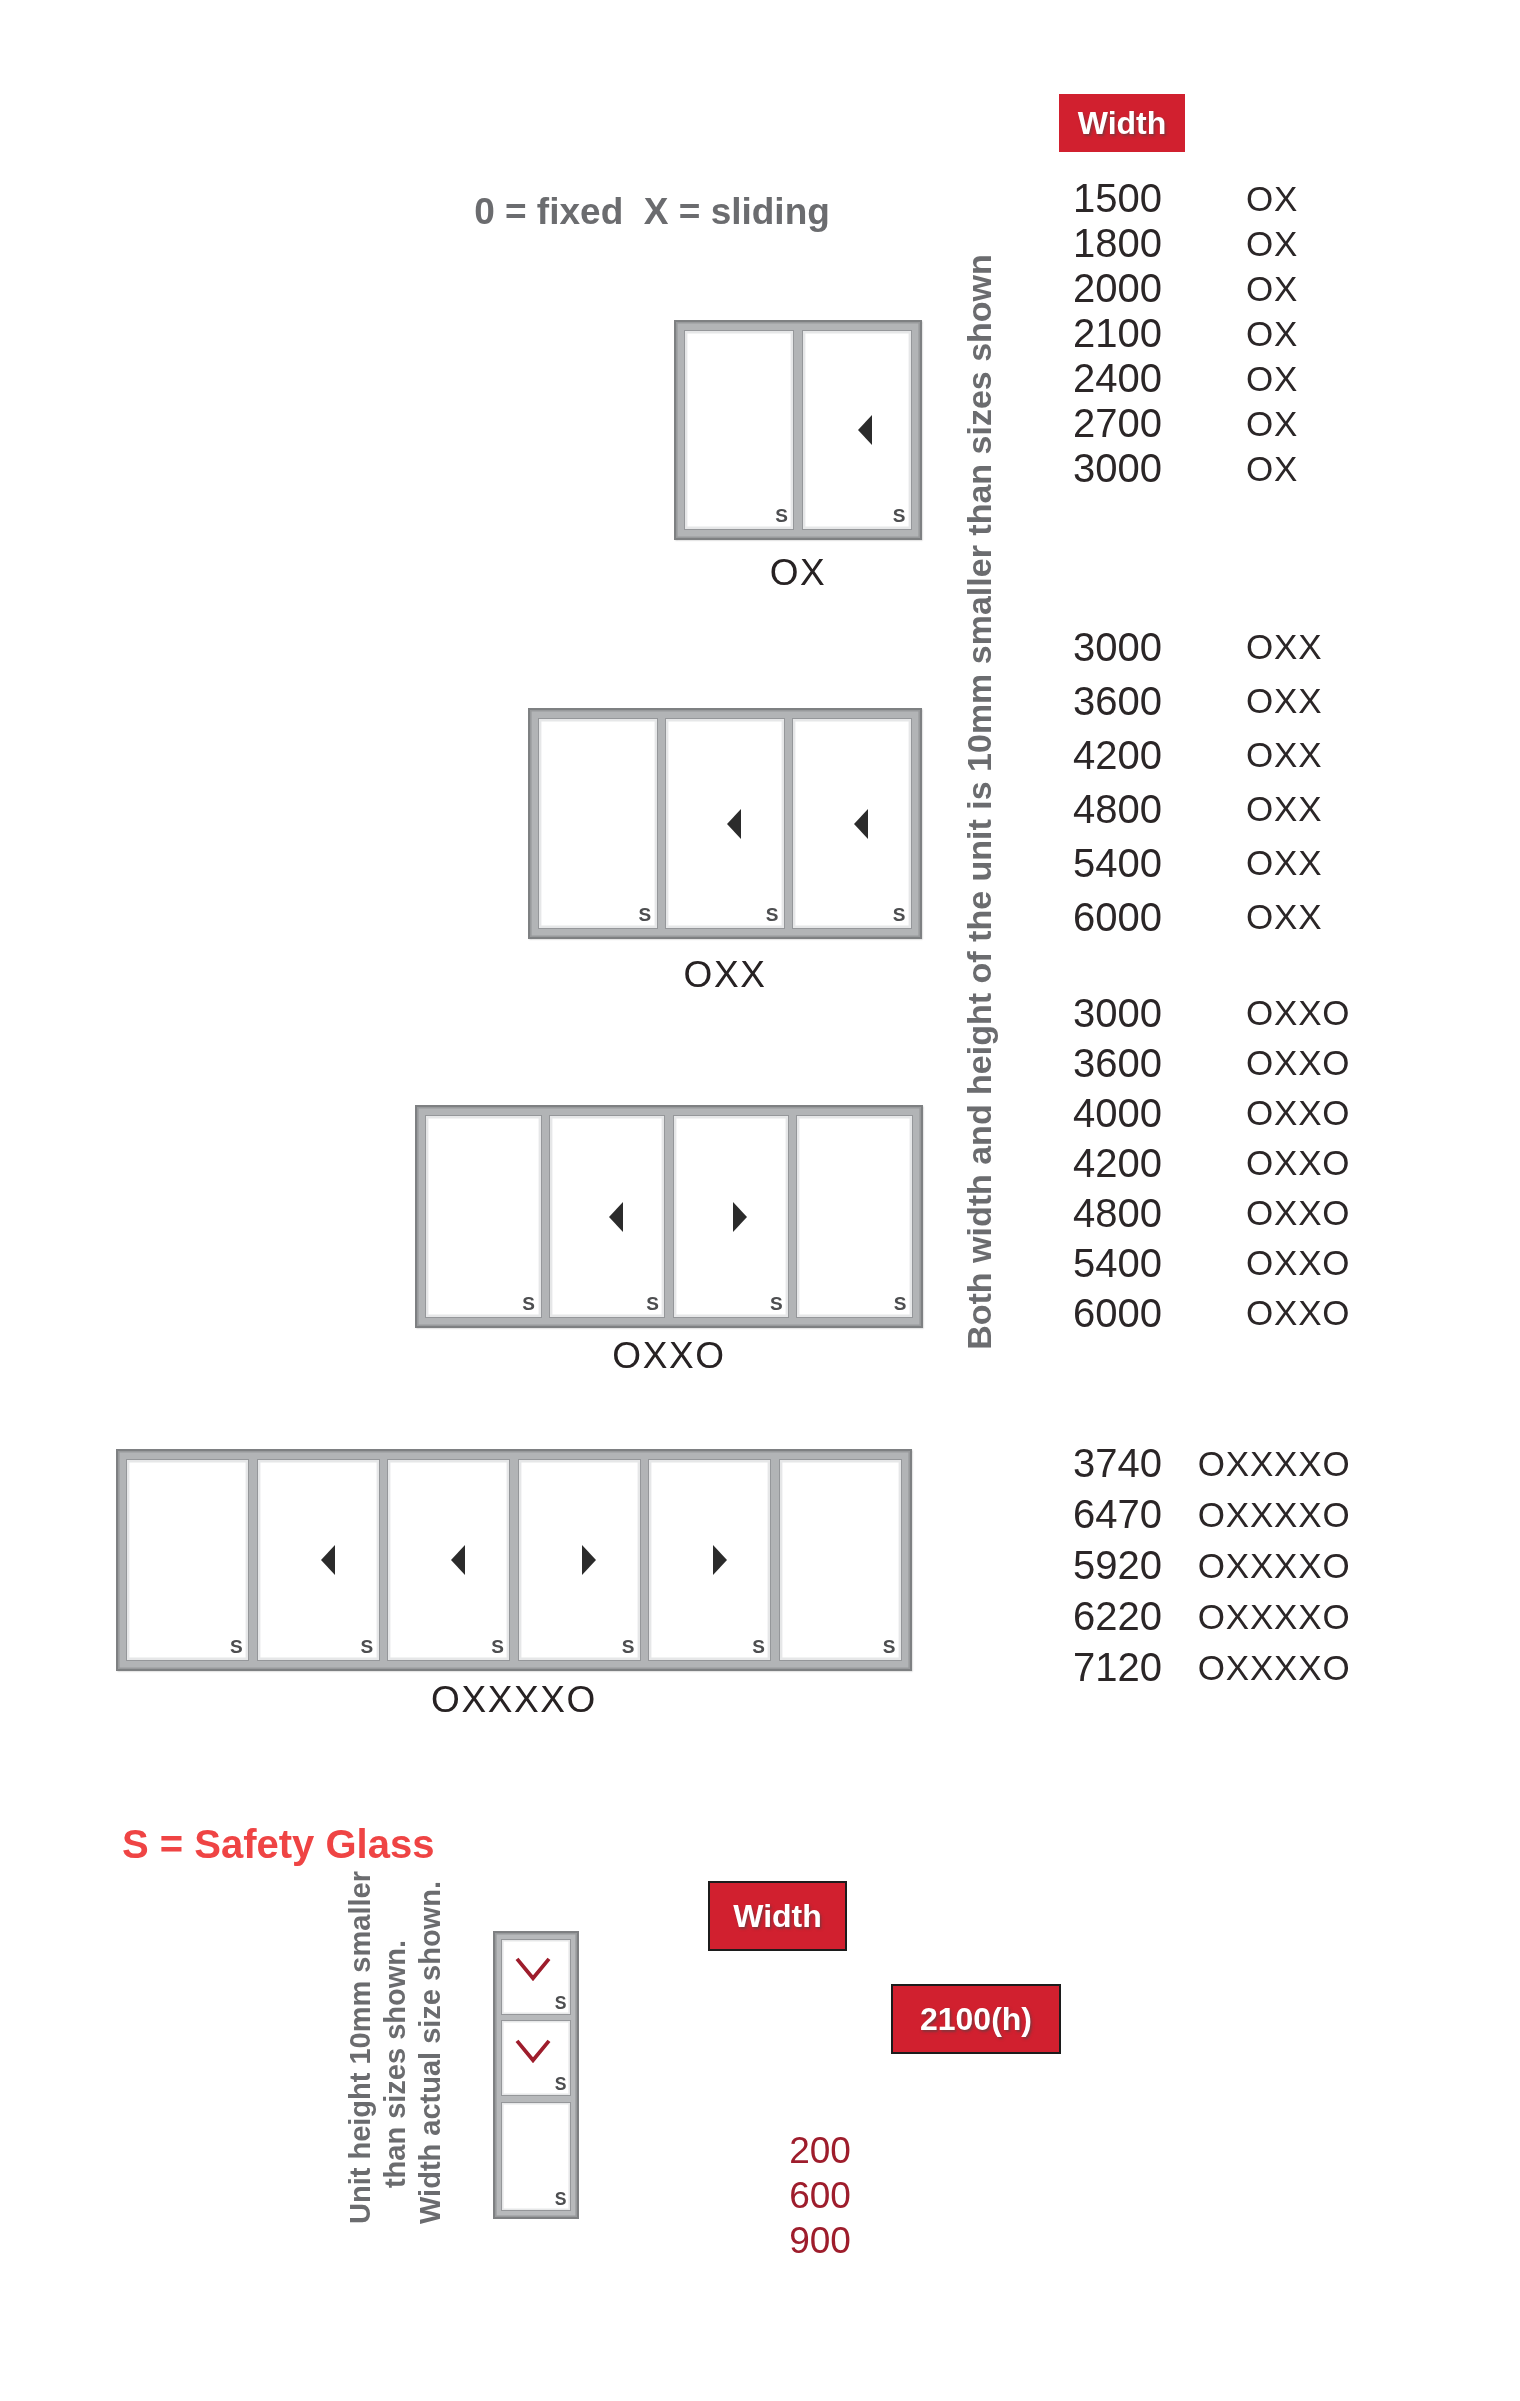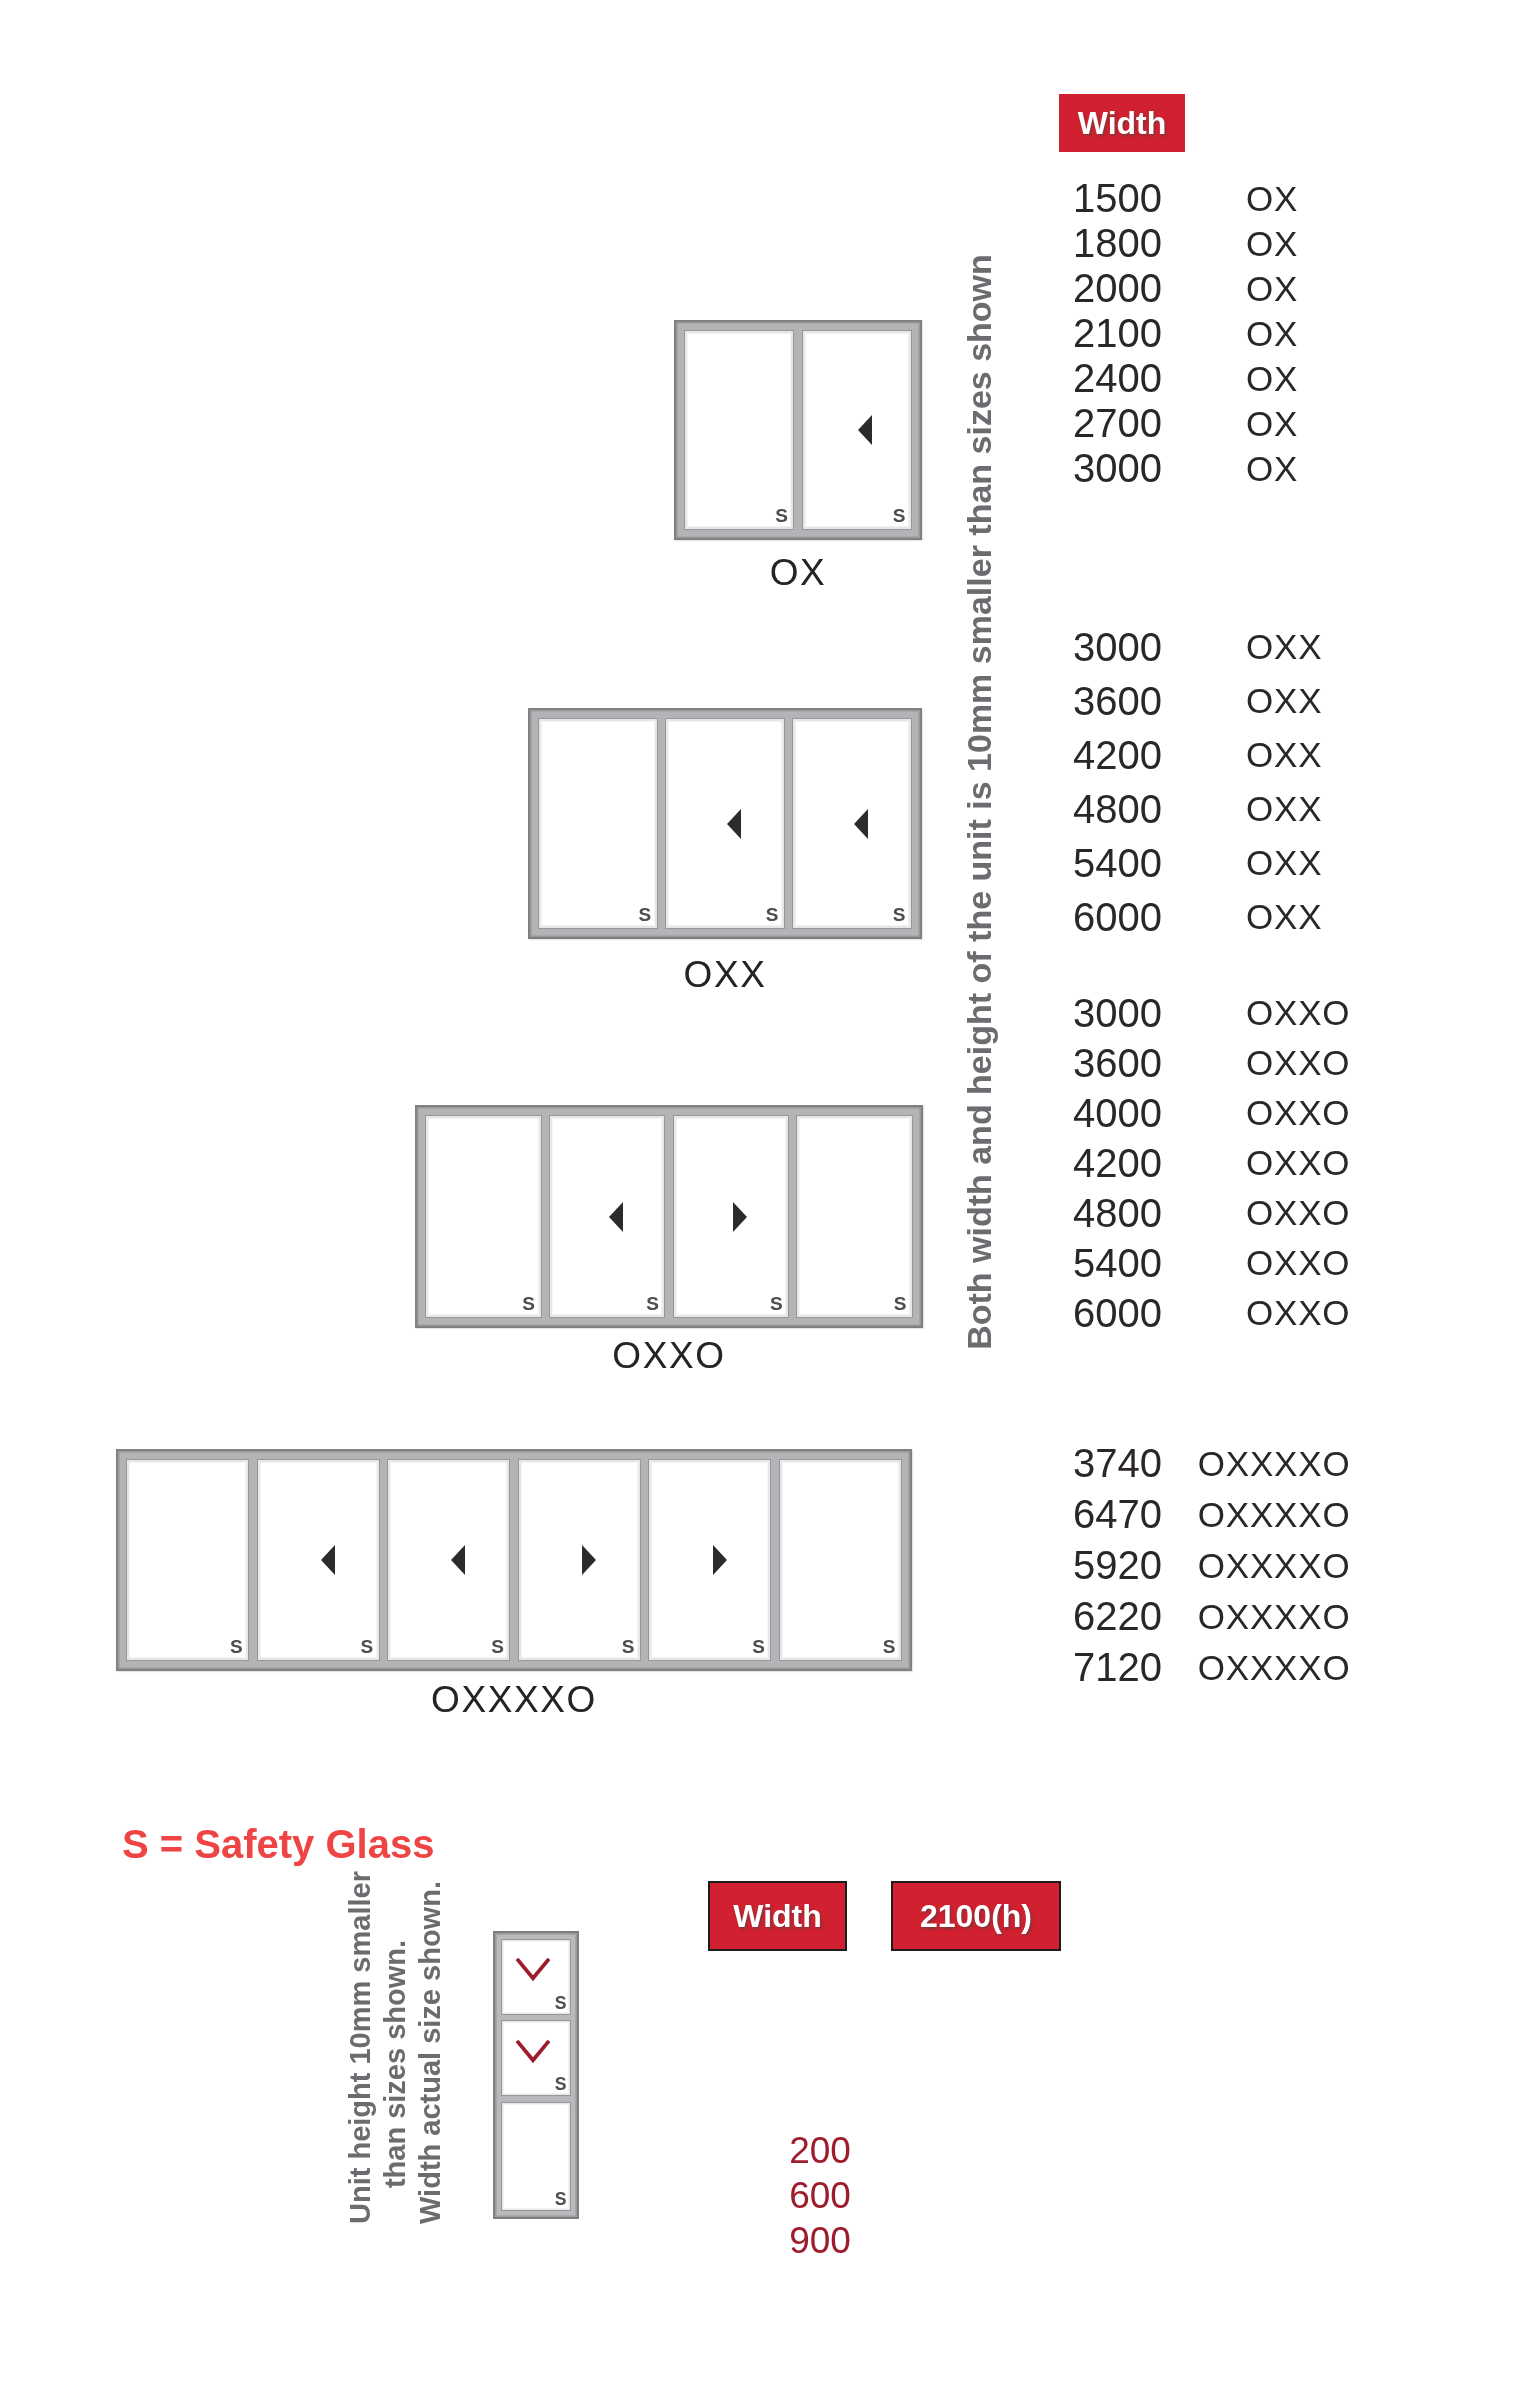--- a/index.html
+++ b/index.html
@@ -10,21 +10,21 @@
 
   
   .banner {
     position:absolute; background:#d1202f; color:#ffffff; font-weight:bold;
     display:flex; align-items:center; justify-content:center;
     text-shadow:1.6px 1.6px 2.4px rgba(70,70,70,.55); box-sizing:border-box;
   }
   #banner-height { left:423px; top:104px; width:464px; height:56px; font-size:34px; letter-spacing:0px; }
   #banner-width-top { left:1059px; top:94px; width:126px; height:58px; font-size:32px; }
   #banner-width-bottom { left:708px; top:1881px; width:139px; height:70px; font-size:32px; border:2.4px solid #1c1c1c; }
-  #banner-2100 { left:891px; top:1881px; width:170px; height:70px; font-size:32px; border:2.4px solid #1c1c1c; }
+  #banner-2100 { left:891px; top:1984px; width:170px; height:70px; font-size:32px; border:2.4px solid #1c1c1c; }
 
   
   #legend {
     position:absolute; left:468px; top:191px; width:368px; text-align:center;
     font-size:37px; font-weight:bold; color:#6b6c6f; white-space:pre;
   }
   #side-note {
     position:absolute; left:386px; top:778px; width:1185px; height:48px; line-height:48px;
     transform:rotate(-90deg); text-align:center;
     font-size:34px; font-weight:bold; color:#6b6c6f; white-space:nowrap;
@@ -93,20 +93,21 @@
 
   #bottom-widths { position:absolute; left:768px; top:2128px; width:104px; text-align:center; }
   .bw-row { height:45px; line-height:45px; font-size:37px; color:#9e1d2c; }
 </style>
 </head>
 <body>
 
 <div id="canvas">
 
   <div id="banner-width-top" class="banner">Width</div>
+  <div id="legend">0 = fixed  X = sliding</div>
   <div id="side-note">Both width and height of the unit is 10mm smaller than sizes shown</div>
 
   <div id="diagram-ox" class="win-frame">
       <div class="panel">
         <span class="smark">S</span>
       </div>
       <div class="panel">
         <div class="arrow arrow-left"></div>
         <span class="smark">S</span>
       </div>

